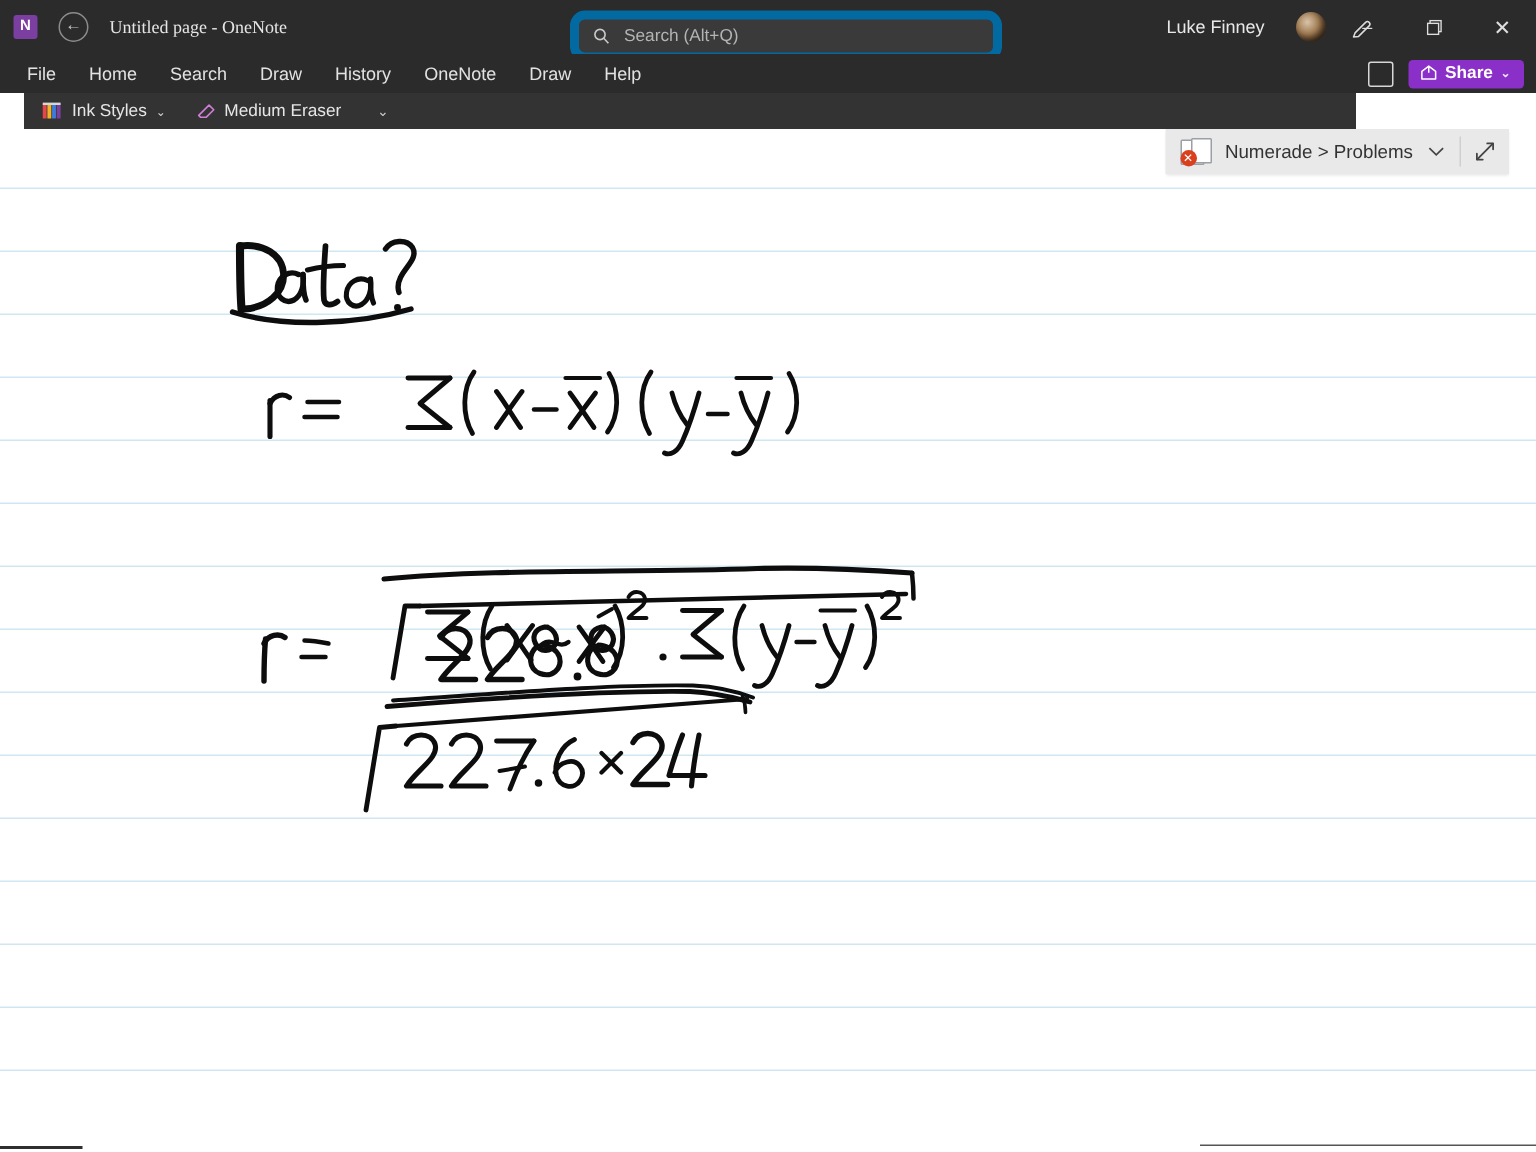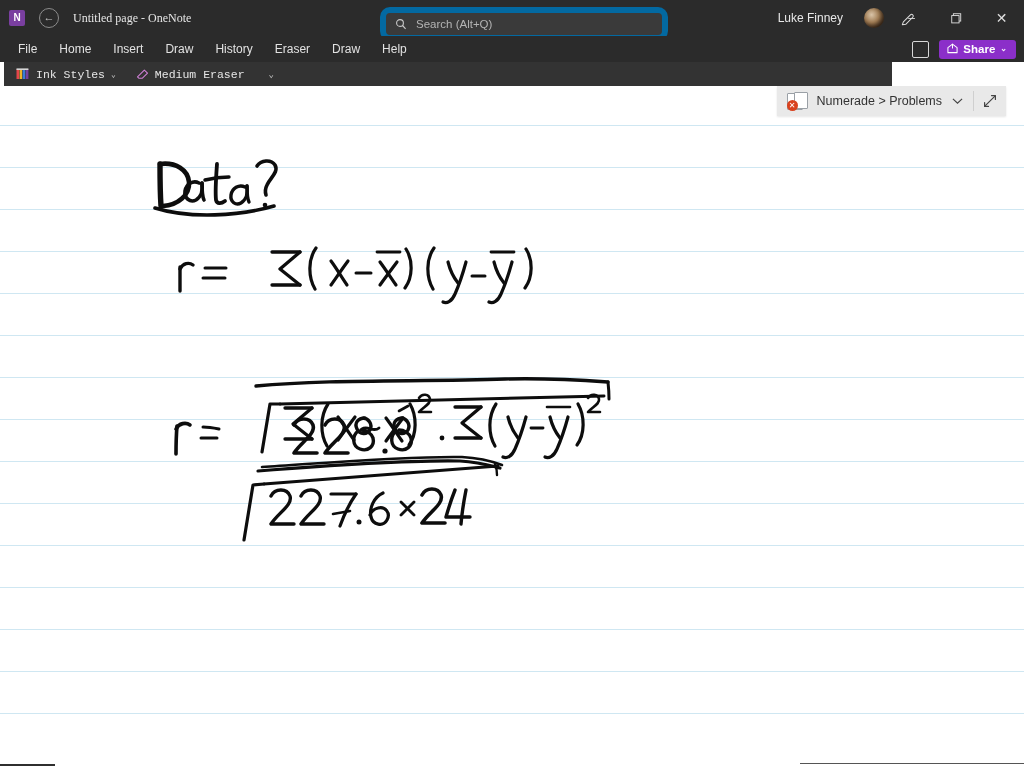--- a/index.html
+++ b/index.html
@@ -106,24 +106,24 @@
     color: #ffffff; font-size: 11.5px; font-weight: bold;
     border-radius: 3px;
     padding: 3px 9px 4px 8px;
     display: flex; align-items: center; gap: 5px;
     white-space: nowrap;
   }
   .share-caret { font-size: 8px; opacity: .9; }
 
   
   .ribbon {
-    position: absolute; left: 4px; top: 62px;
+    position: absolute; left: 16px; top: 62px;
     width: 888px; height: 24px;
     background: #333333;
-    display: flex; align-items: center; font-family: Liberation Mono, monospace;
+    display: flex; align-items: center;
   }
   .ribbon-item {
     display: flex; align-items: center; gap: 6px;
     color: #e6e6e6; font-size: 11.5px;
     padding: 2px 8px; margin-left: 4px;
     white-space: nowrap;
   }
   .ink-styles-ico { display: flex; }
   .eraser-ico { display: flex; }
   .ribbon-caret { font-size: 8px; color: #cfcfcf; }
@@ -223,24 +223,24 @@
         <rect x="2.6" y="0.8" width="8" height="8" fill="none" stroke="#dedede" stroke-width="1"></rect>
         <rect x="0.8" y="2.8" width="8" height="8" fill="#2b2b2b" stroke="#dedede" stroke-width="1"></rect>
       </svg>
     </div>
     <div class="wc close-btn">✕</div>
   </div>
 
   <div class="menubar">
     <div class="menu-item">File</div>
     <div class="menu-item">Home</div>
-    <div class="menu-item">Insert</div>
+    <div class="menu-item">Search</div>
     <div class="menu-item">Draw</div>
     <div class="menu-item">History</div>
-    <div class="menu-item">Eraser</div>
+    <div class="menu-item">OneNote</div>
     <div class="menu-item">Draw</div>
     <div class="menu-item">Help</div>
 
     <div class="menubar-right">
       <div class="note-page-icon"></div>
       <div class="share-btn">
         <svg width="11" height="11" viewBox="0 0 12 12">
           <path d="M1 10.5 V5 L6 1.2 L11 5 V10.5 Z" fill="none" stroke="#ffffff" stroke-width="1.1" stroke-linejoin="round"></path>
           <path d="M6 1 L6 6" stroke="#ffffff" stroke-width="1.1"></path>
         </svg>

